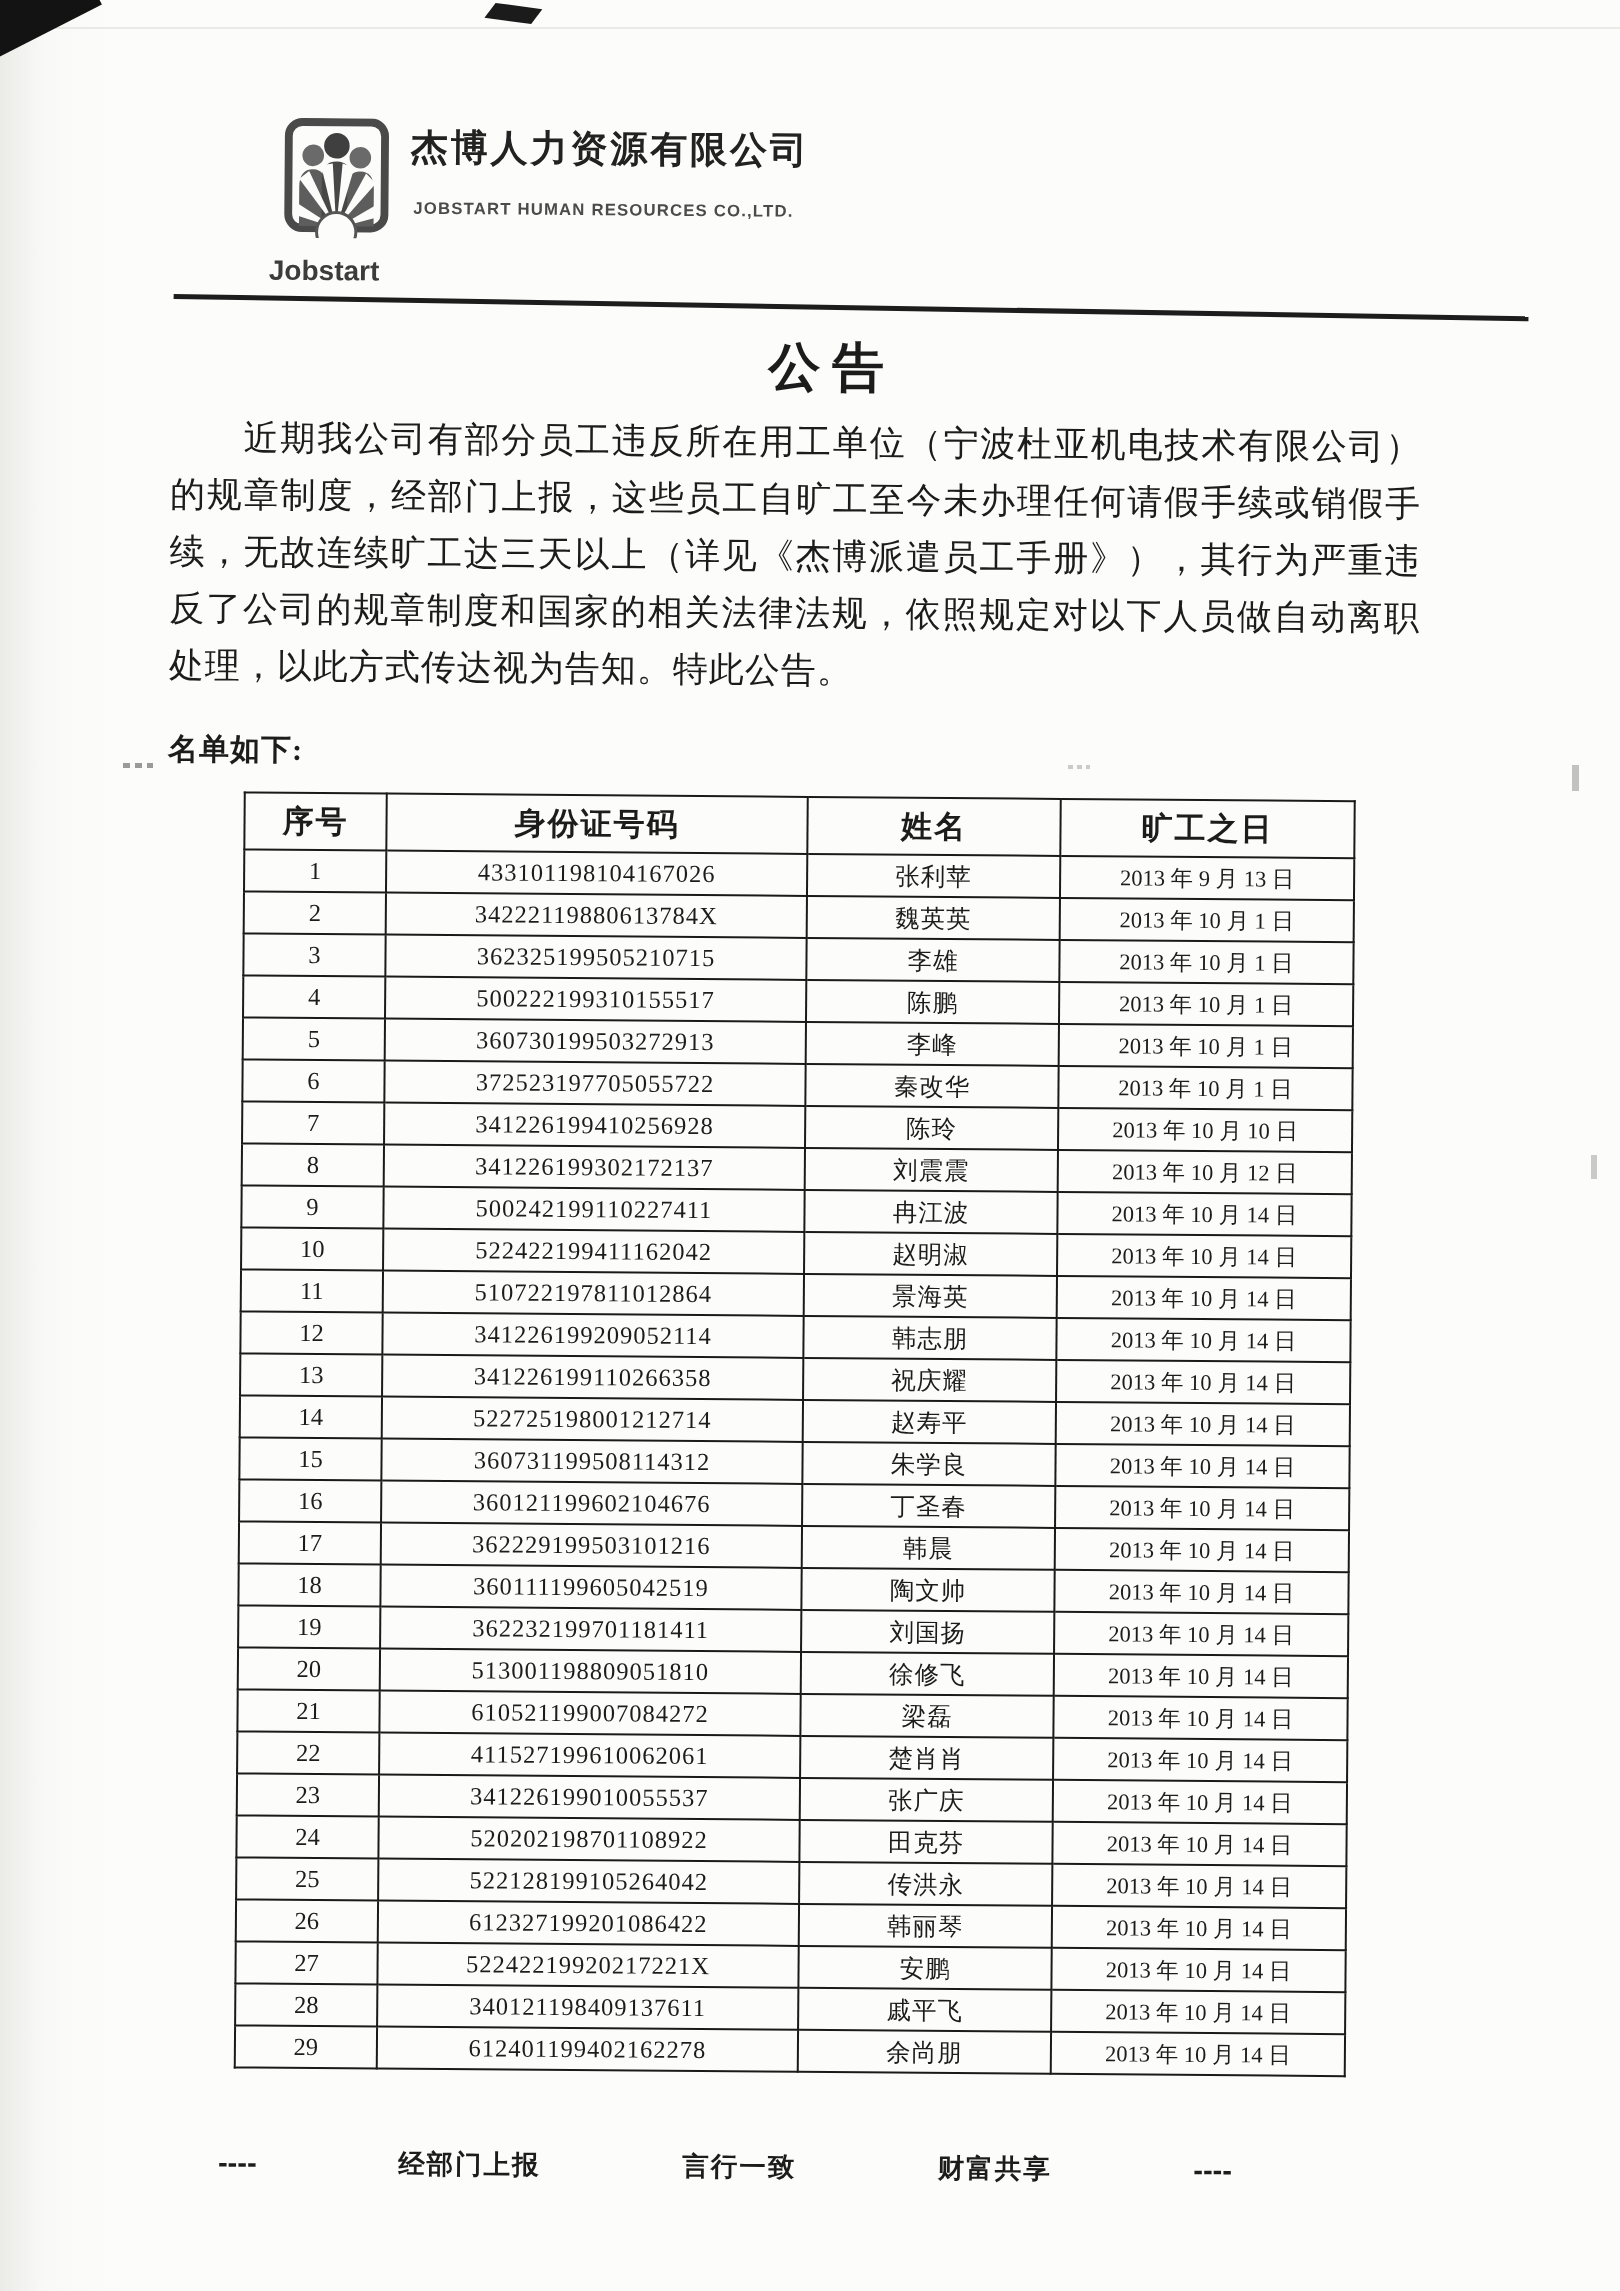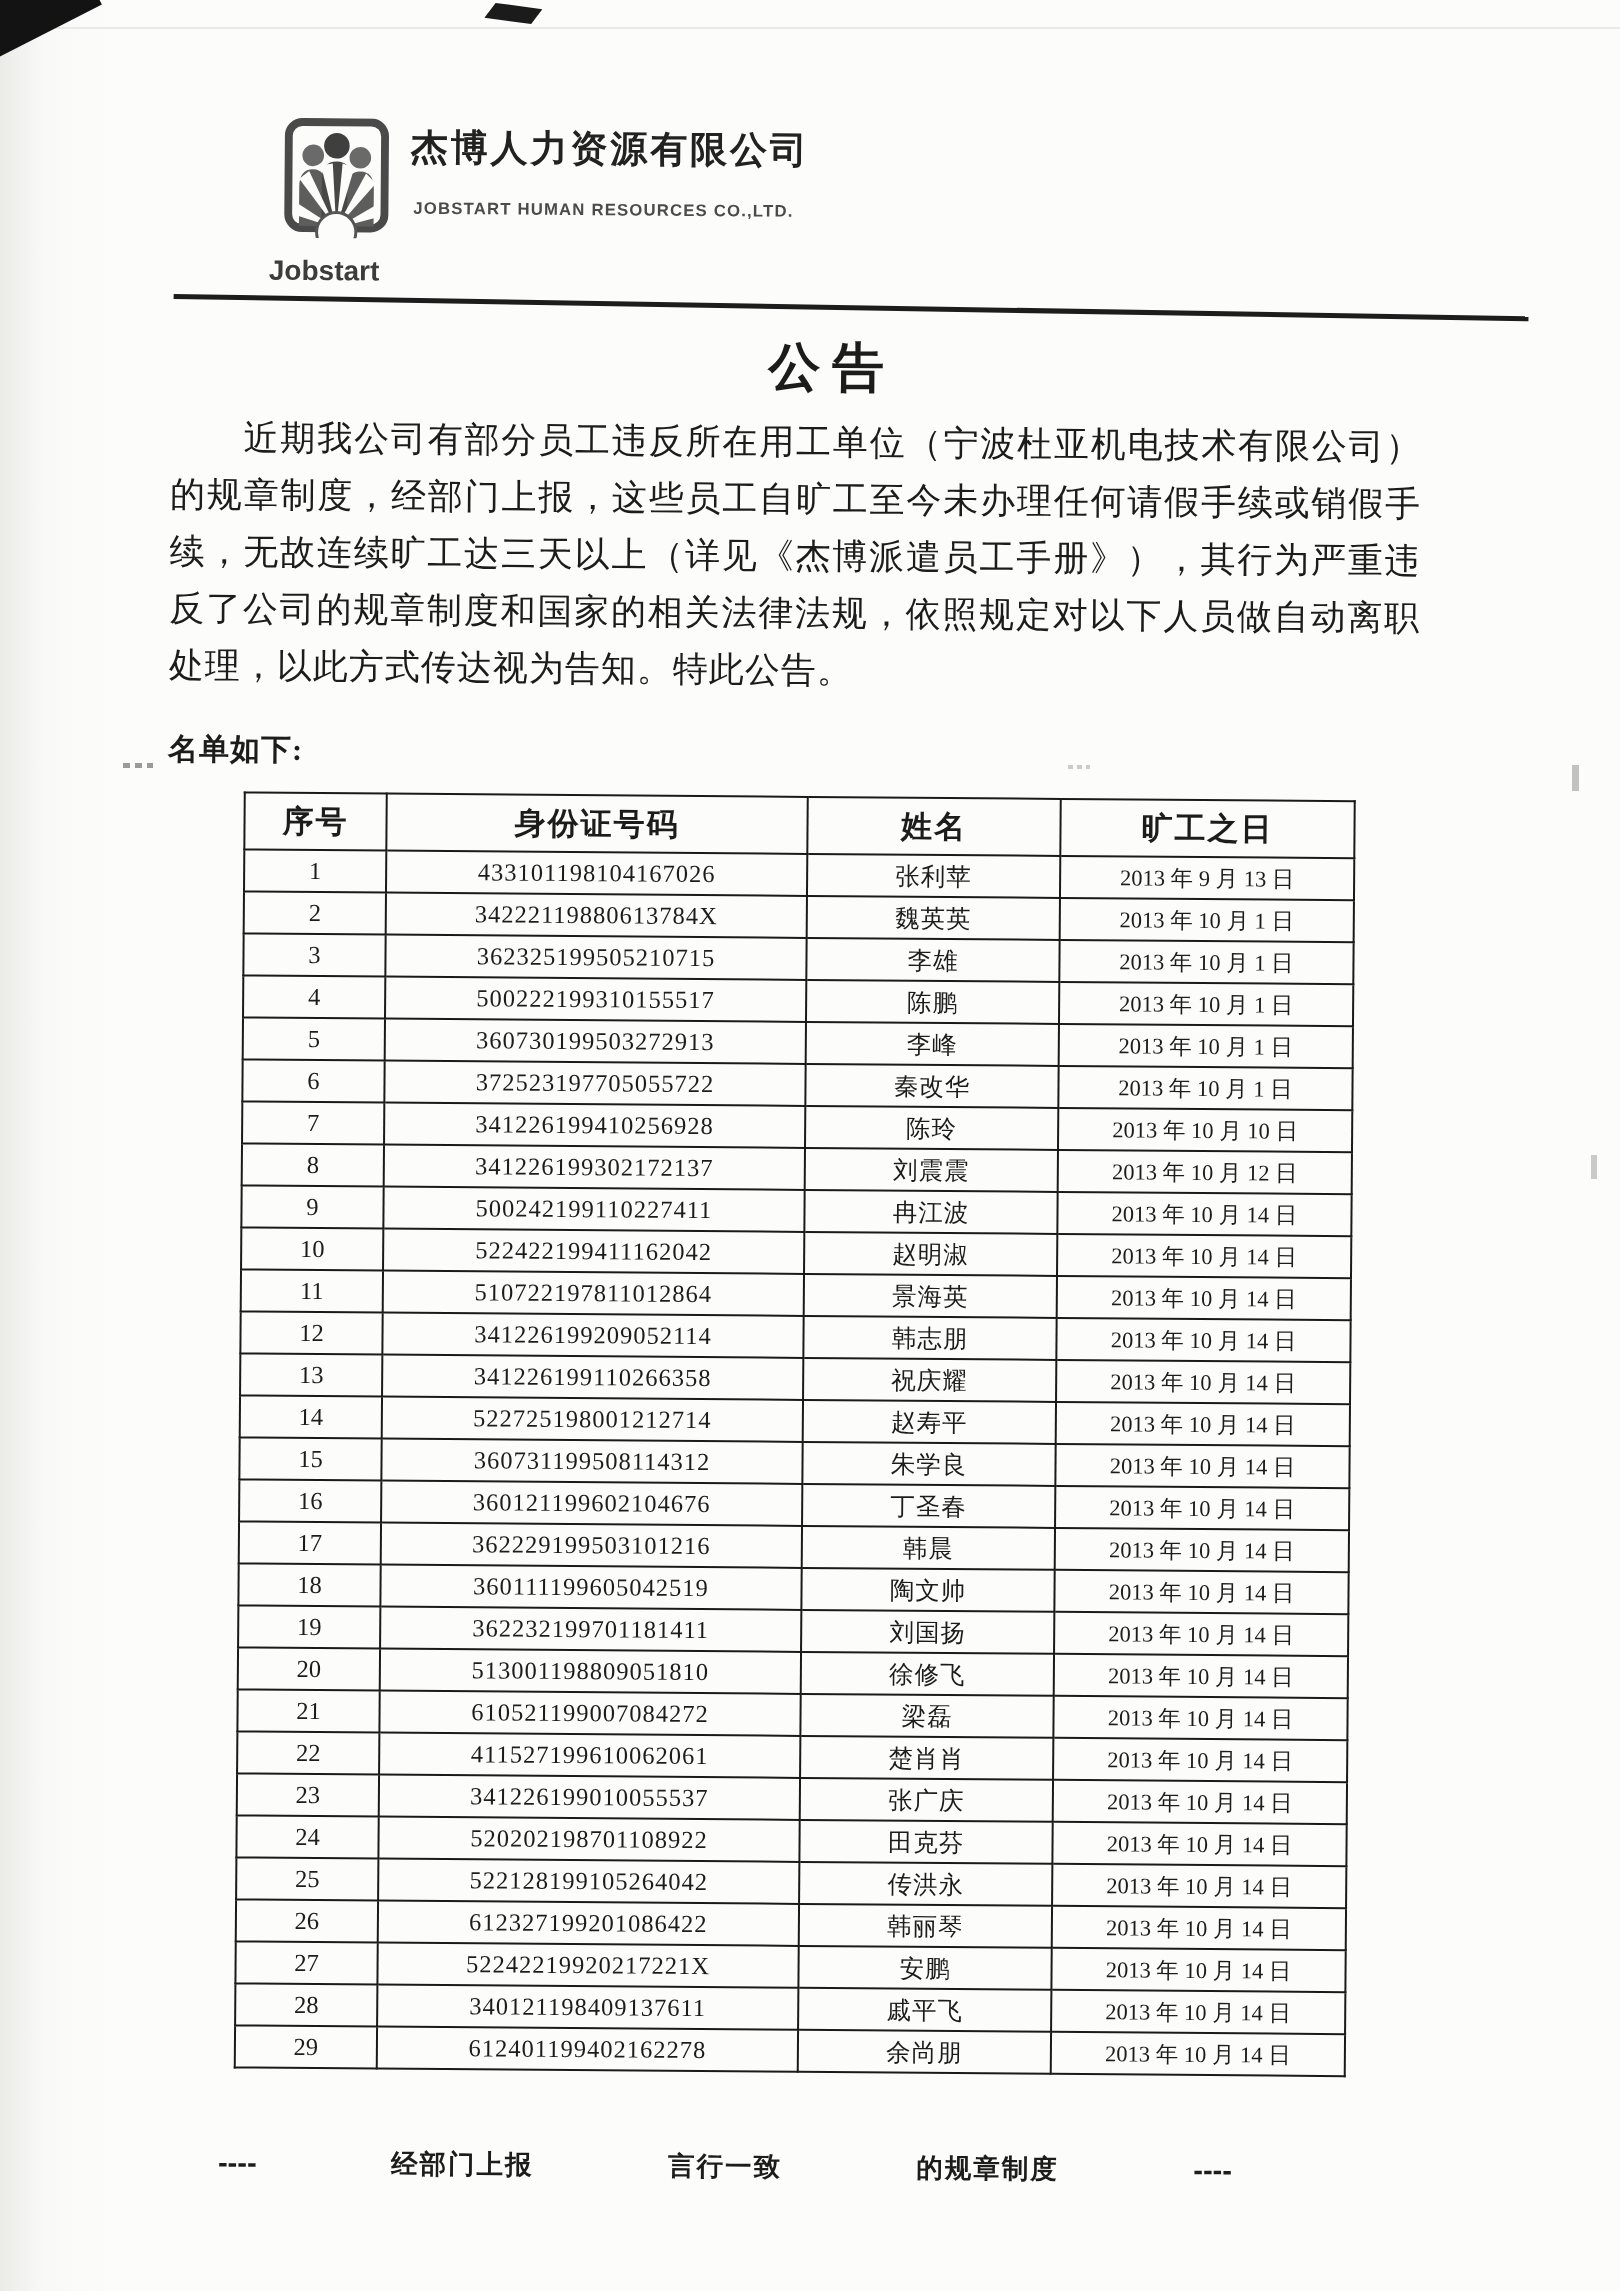--- a/index.html
+++ b/index.html
@@ -351,19 +351,19 @@
             <td class="c2">余尚朋</td>
             <td class="c3">2013 年 10 月 14 日</td>
           </tr>
         </tbody>
     </table>
 
     <div class="footer">
       <span class="dashes">----</span>
       <span>经部门上报</span>
       <span>言行一致</span>
-      <span>的规章制度</span>
+      <span>财富共享</span>
       <span class="dashes">----</span>
     </div>
 
   </div>
 </div>
 
 
 </body></html>

